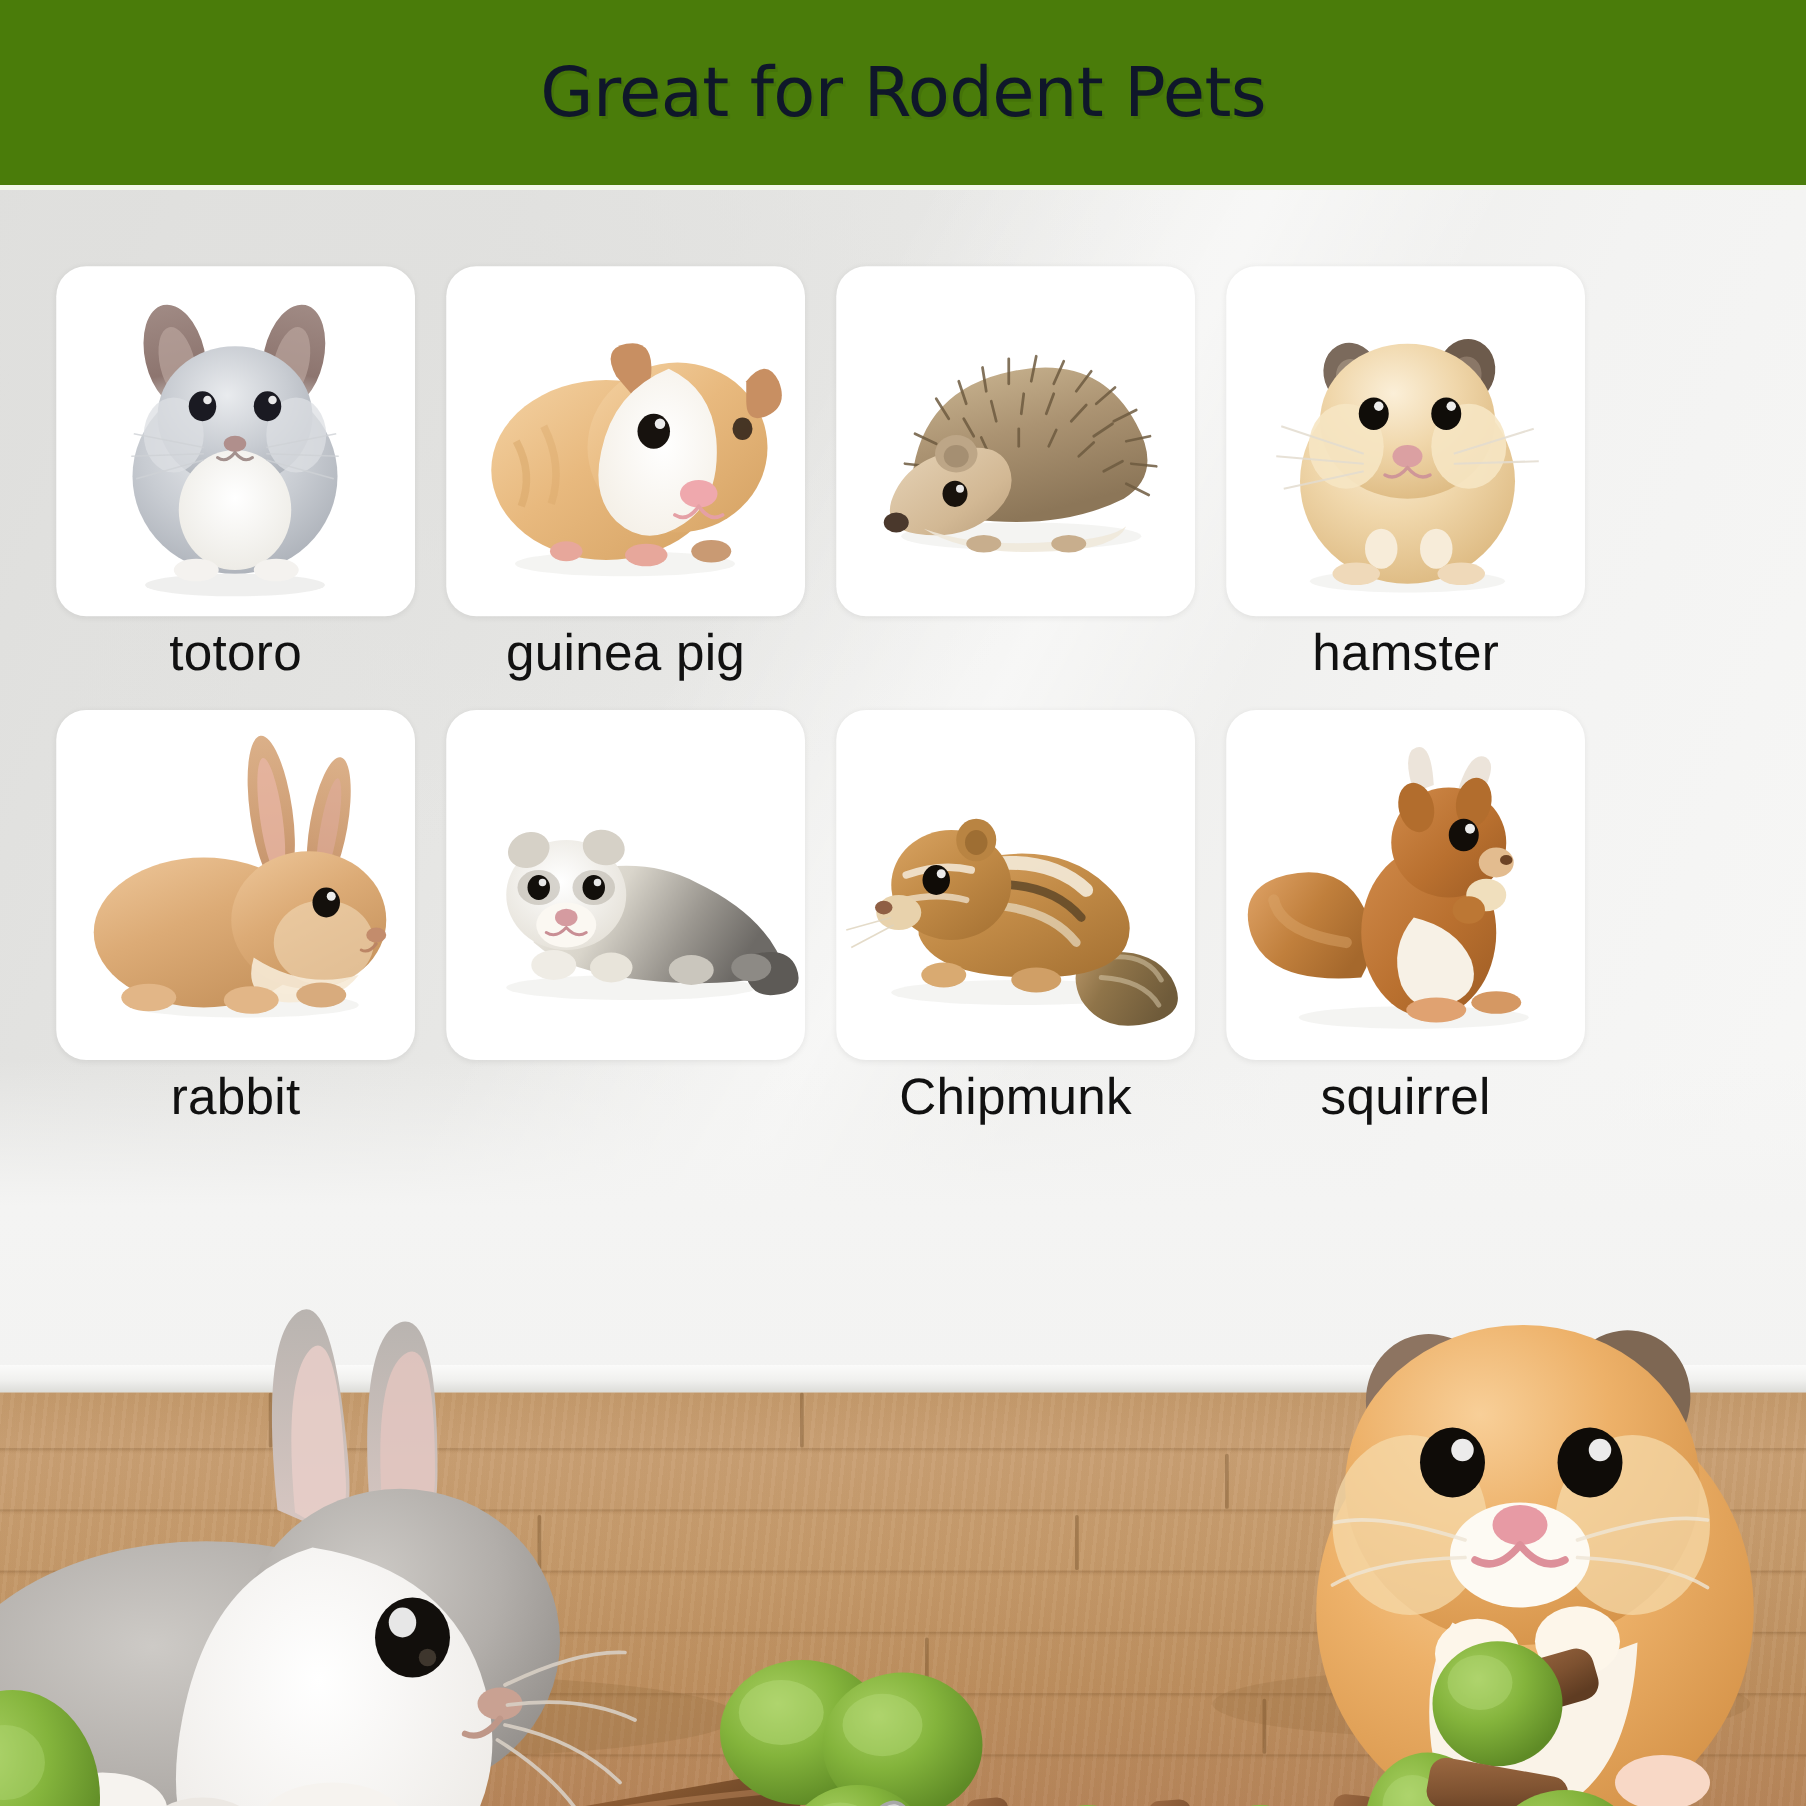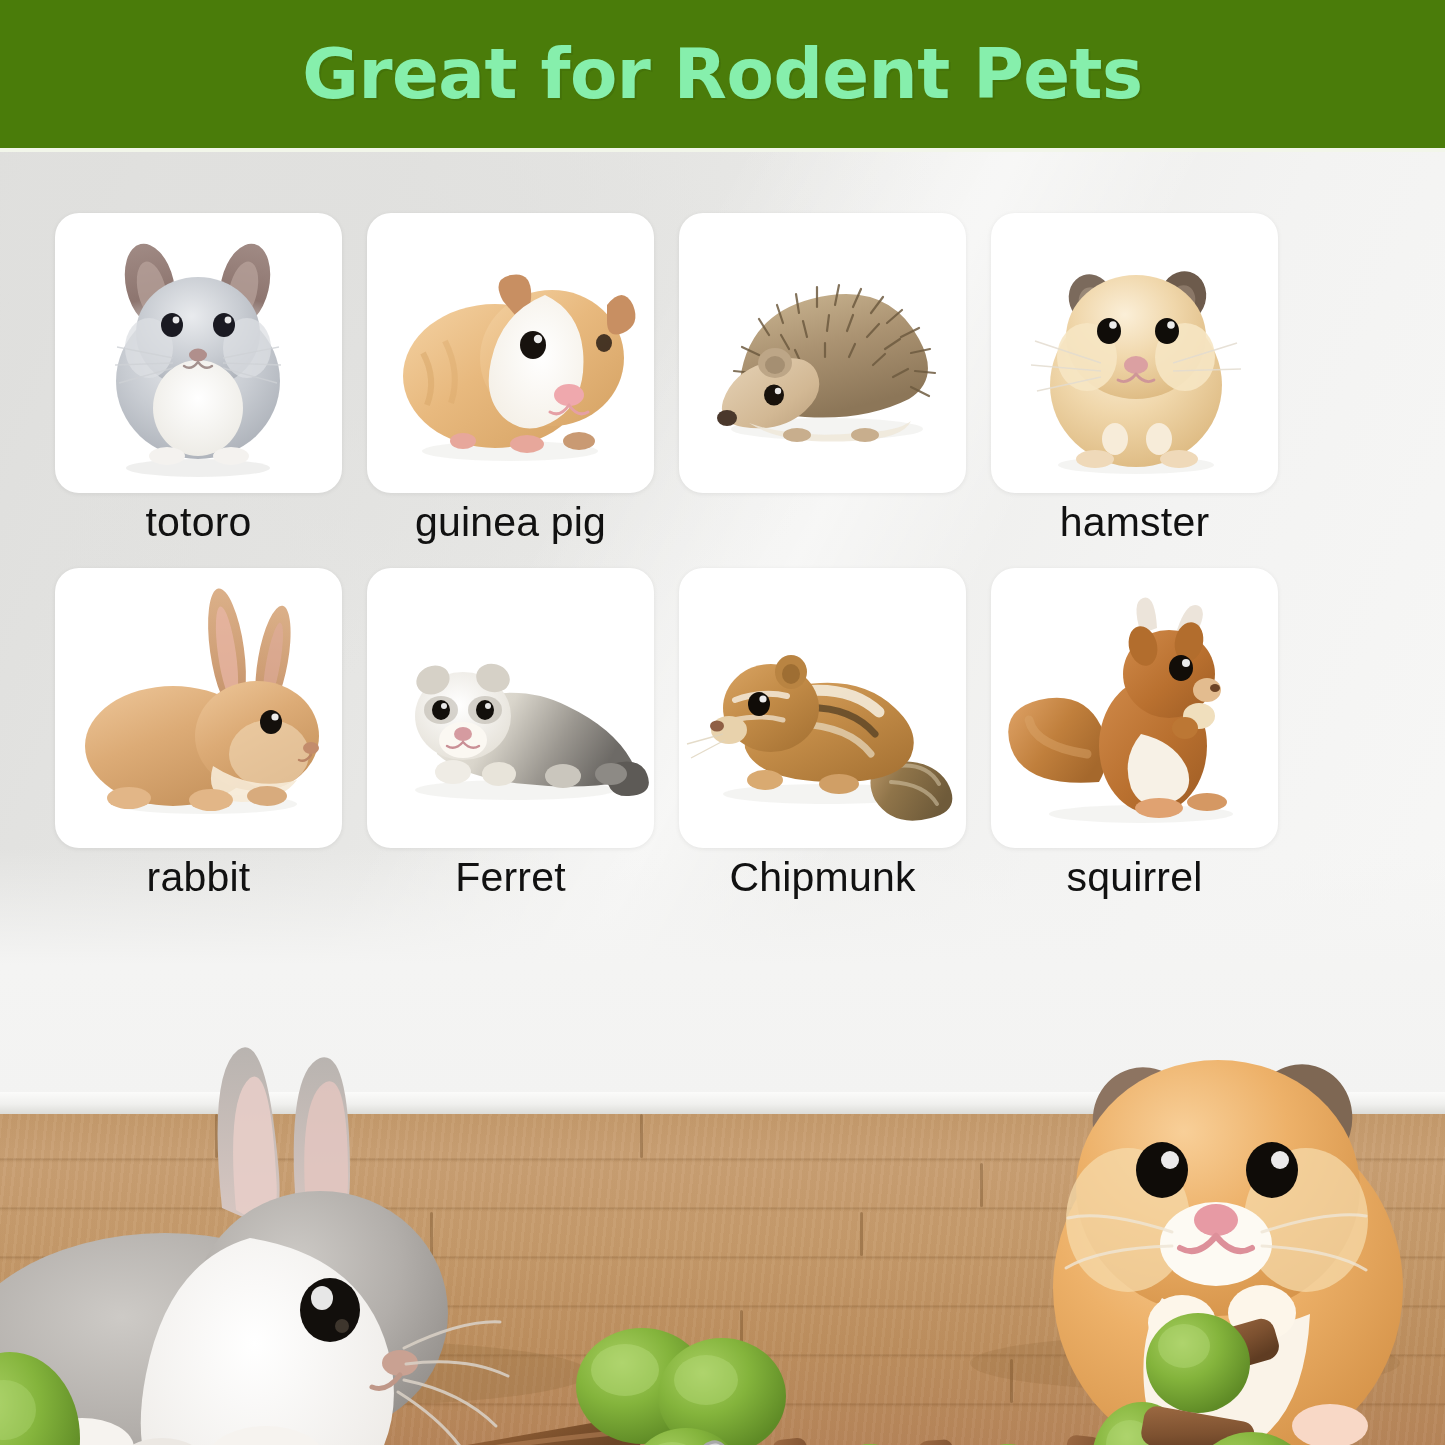--- a/index.html
+++ b/index.html
@@ -26,24 +26,24 @@
     background:#4A7C0A;
     display:flex; align-items:center; justify-content:center;
     z-index:30;
   }
   .banner-underline {
     position:absolute; left:0; top:148px; width:1445px; height:4px;
     background:#f2f6ea; z-index:30;
   }
   .banner-title {
     font-family:"DejaVu Sans", sans-serif;
-    font-weight:700;
-    font-size:69px;
+    font-weight:400;
+    font-size:55px;
     letter-spacing:-0.5px;
-    color:#86efac;
+    color:#0f172a;
     white-space:nowrap;
     text-shadow:2px 2px 0 rgba(0,0,0,0.07);
   }
 
   
   .room {
     position:absolute; left:0; top:148px;
     width:1445px; height:1297px;
     overflow:hidden;
   }
@@ -90,21 +90,21 @@
       rgba(255,255,255,0.05) 3px,
       rgba(120,80,40,0.05) 3px,
       rgba(120,80,40,0.05) 9px);
     opacity:.7;
   }
   .floor-seams { position:absolute; left:0; top:0; width:1445px; height:331px; }
   .seam { position:absolute; width:3px; background:rgba(85,52,18,0.30); border-radius:2px; }
 
   
   .grid {
-    position:absolute; left:55px; top:65px;
+    position:absolute; left:45px; top:65px;
     width:1250px;
     display:grid;
     grid-template-columns:repeat(4,287px);
     grid-column-gap:34px;
     grid-row-gap:24px;
     z-index:12;
     gap:25px;
   }
   .cell { width:287px; }
   .card {
@@ -480,21 +480,20 @@
               <ellipse cx="96" cy="166" rx="9" ry="7" fill="#d59ba0"></ellipse>
               <path d="M96 174 q-8 9 -16 4 M96 174 q8 9 16 4" stroke="#c98f95" stroke-width="2.4" fill="none" stroke-linecap="round"></path>
 
               <ellipse cx="86" cy="204" rx="18" ry="12" fill="#efece5"></ellipse>
               <ellipse cx="132" cy="206" rx="17" ry="12" fill="#e8e4da"></ellipse>
               <ellipse cx="196" cy="208" rx="18" ry="12" fill="#cac6bd"></ellipse>
               <ellipse cx="244" cy="206" rx="16" ry="11" fill="#8d8a85"></ellipse>
             </svg>
           </div>
         </div>
-        <div class="card-label">Ferret</div>
       </div>
 
       <div class="cell">
         <div class="card">
           <div class="animal">
             <svg viewBox="0 0 287 280">
               <defs>
                 <linearGradient id="cmBody" x1="0" y1="0" x2="0.8" y2="1">
                   <stop offset="0%" stop-color="#d9a463"></stop>
                     <stop offset="50%" stop-color="#c28b47"></stop>

